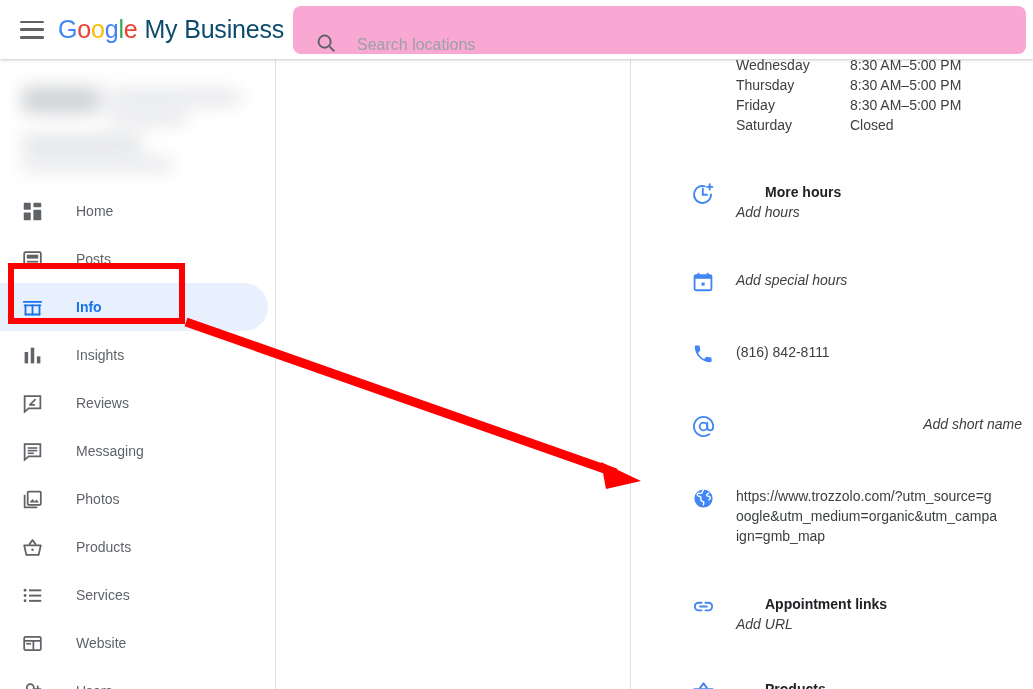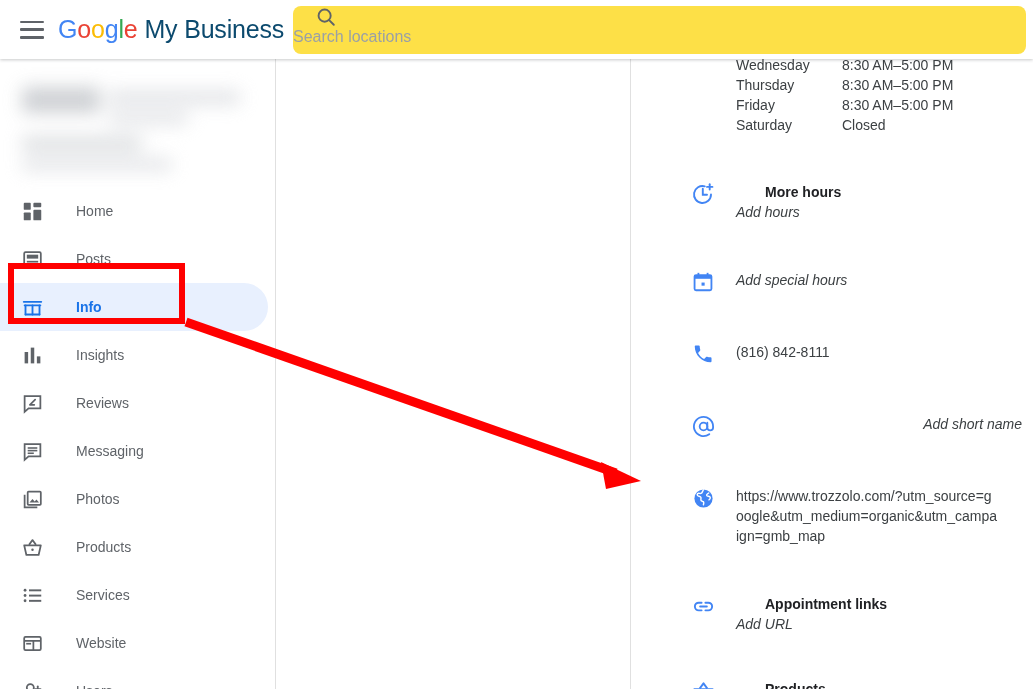--- a/index.html
+++ b/index.html
@@ -35,24 +35,23 @@
     cursor: pointer;
   }
   .brand .g-logo { font-weight: 400; font-size: 25px; }
   .brand .g-logo .b { color:#4285F4; } .brand .g-logo .r { color:#EA4335; }
   .brand .g-logo .y { color:#FBBC05; } .brand .g-logo .g { color:#34A853; }
   .brand .mb { color:#0c4a6e; font-weight: 400; margin-left: 7px; }
 
   .searchbar {
     position: absolute; left: 293px; top: 6px;
     width: 733px; height: 48px;
-    background: #fde047; border-radius: 8px;
-    display: flex; align-items: flex-start;
+    background: #f9a8d4; border-radius: 8px;
+    display: flex; align-items: flex-end;
     cursor: text;
-    flex-direction: column;
   }
   .searchbar .s-icon { margin-left: 22px; margin-right: 20px; display:flex; }
   .searchbar input {
     border: none; outline: none; background: transparent;
     font-family: "Liberation Sans", sans-serif;
     font-size: 16px; color: #3c4043; width: 640px;
   }
   .searchbar input::placeholder { color: #9aa0a6; }
 
   
@@ -114,21 +113,21 @@
     width: 402px; height: 630px;
     background: #ffffff;
     overflow: hidden;
   }
   .hours-table {
     position: absolute; top: -4px; left: 69px;
     font-size: 14px; color: #3c4043;
   }
   .hours-row { display: flex; height: 20px; align-items: center; }
   .hours-row .day { width: 106px; }
-  .hours-row .time { white-space: nowrap; }
+  .hours-row .time { white-space: nowrap; margin-left: 8px; }
 
   .info-row {
     position: absolute; left: 0; width: 402px;
     display: flex; align-items: flex-start;
   }
   .info-row .row-icon {
     width: 24px; height: 24px;
     margin-left: 24px; margin-right: 21px;
     flex: 0 0 auto;
     display: flex; align-items: center; justify-content: center;

